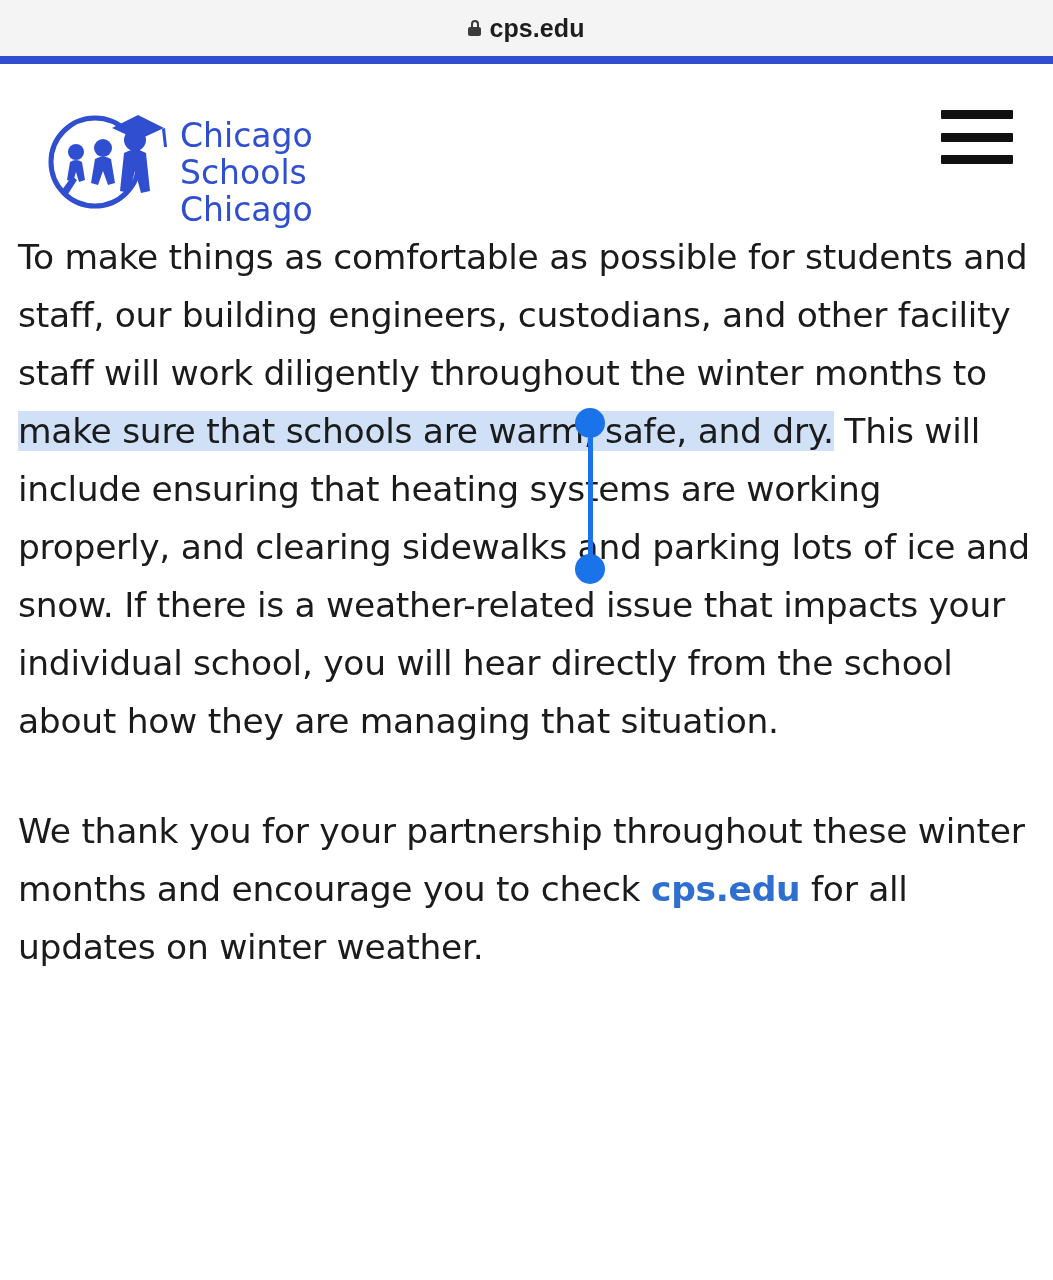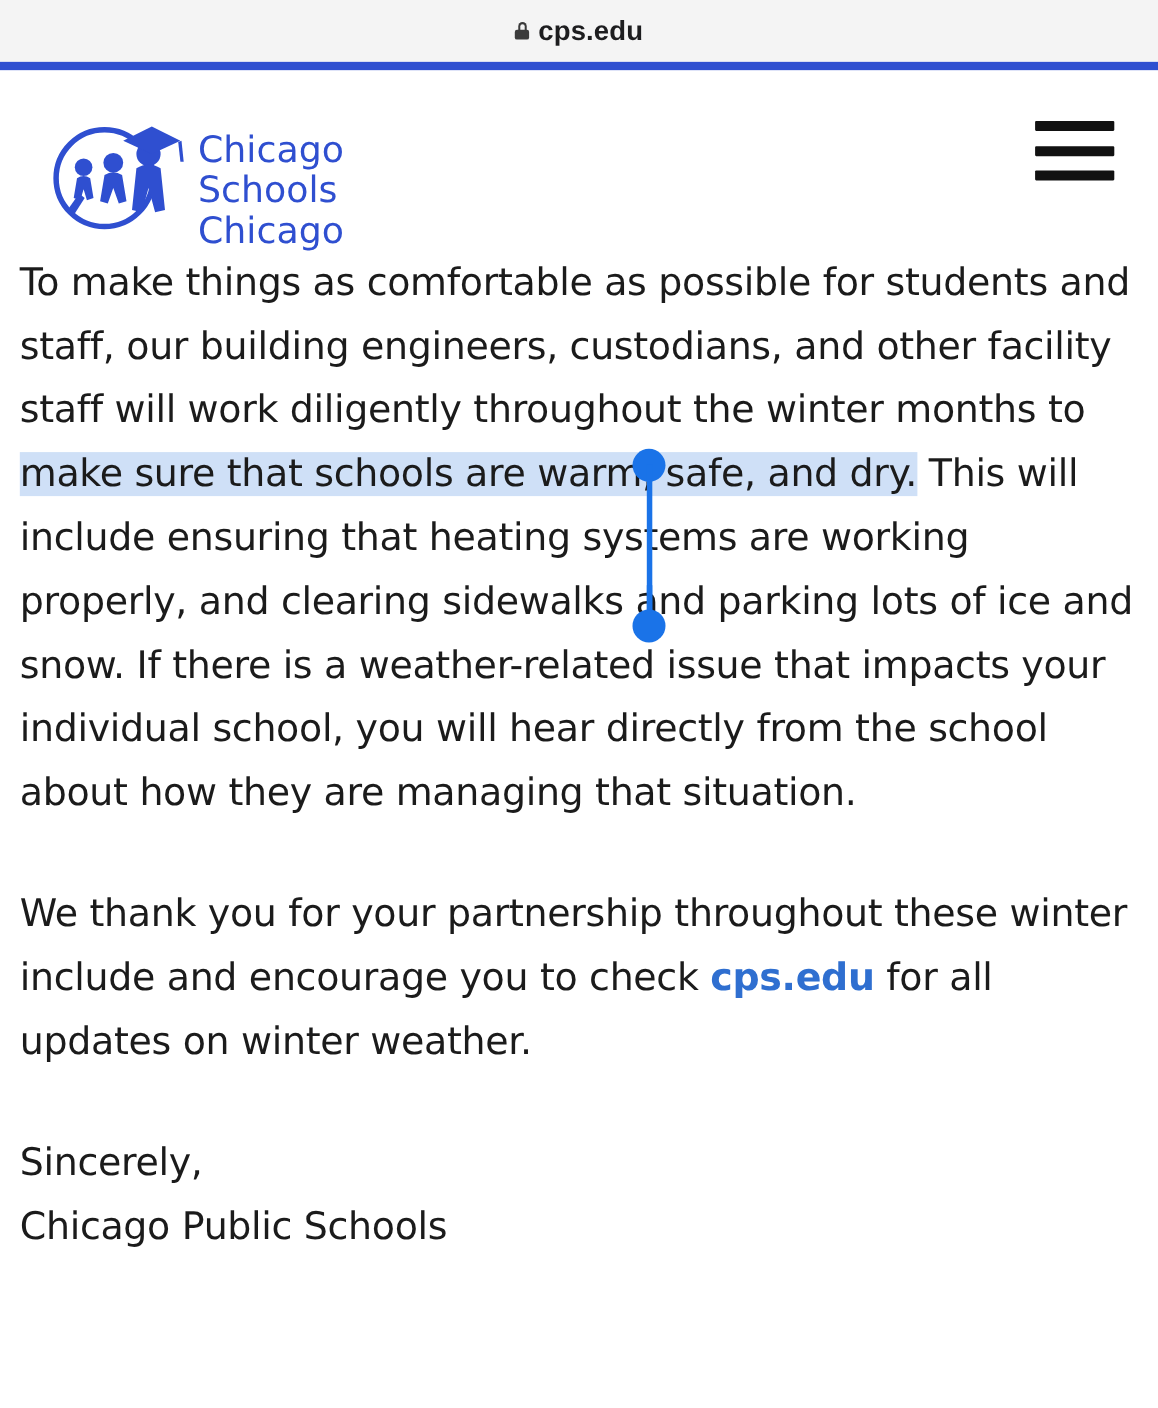--- a/index.html
+++ b/index.html
@@ -209,26 +209,22 @@
   <div class="hamburger">
     <span></span>
       <span></span>
       <span></span>
   </div>
 </div>
 
 <div class="article">
   <p><span>To make things as comfortable as possible for students and staff, our building engineers, custodians, and other facility staff will work diligently throughout the winter months to </span><span class="hl">make sure that schools are warm, safe, and dry.</span><span> This will include ensuring that heating systems are working properly, and clearing sidewalks and parking lots of ice and snow. If there is a weather-related issue that impacts your individual school, you will hear directly from the school about how they are managing that situation.</span></p>
 
-  <p><span>We thank you for your partnership throughout these winter include and encourage you to check </span><a class="link" href="#">cps.edu</a><span> for all updates on winter weather.</span></p>
-
-  <p>
-    <span class="sig-line">Sincerely,</span>
-    <span class="sig-line">Chicago Public Schools</span>
-  </p>
+  <p><span>We thank you for your partnership throughout these winter months and encourage you to check </span><a class="link" href="#">cps.edu</a><span> for all updates on winter weather.</span></p>
+
 </div>
 
 <div class="sel-handle" id="sel-start">
   <span class="dot"></span>
   <span class="stem"></span>
 </div>
 <div class="sel-handle" id="sel-end">
   <span class="stem"></span>
   <span class="dot"></span>
 </div>

